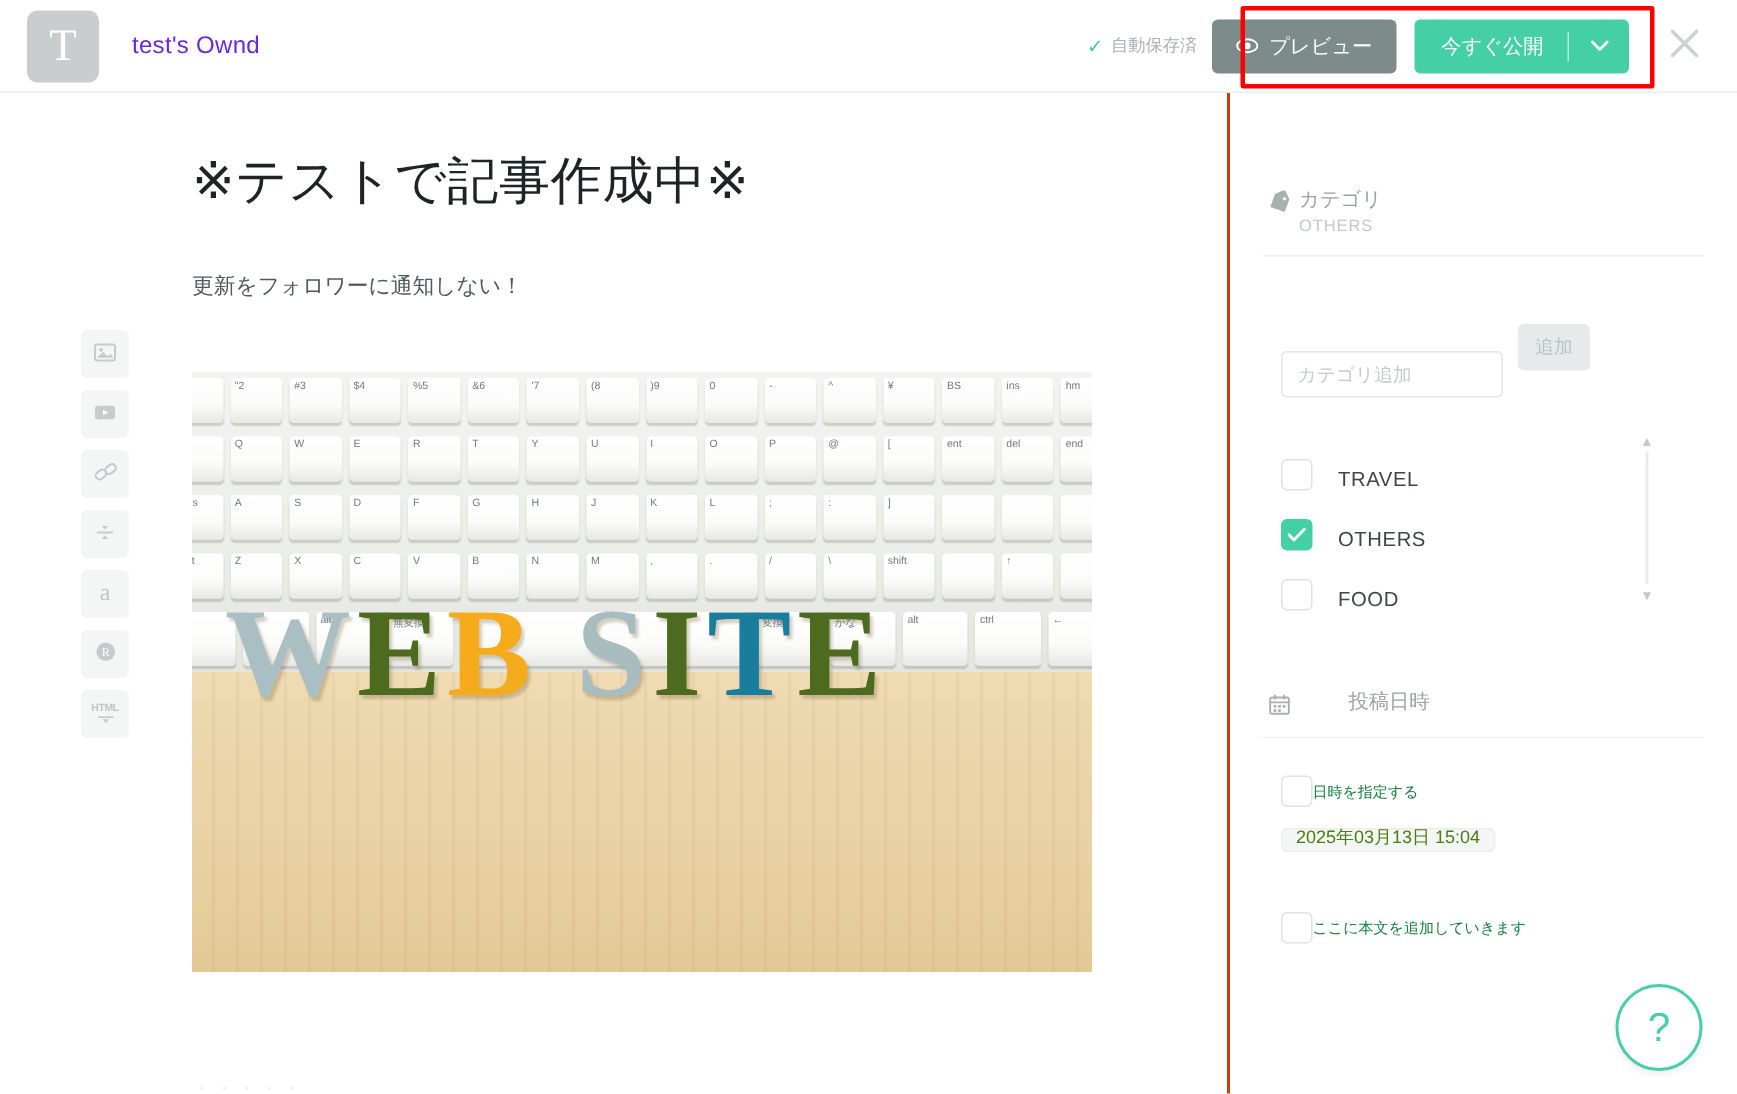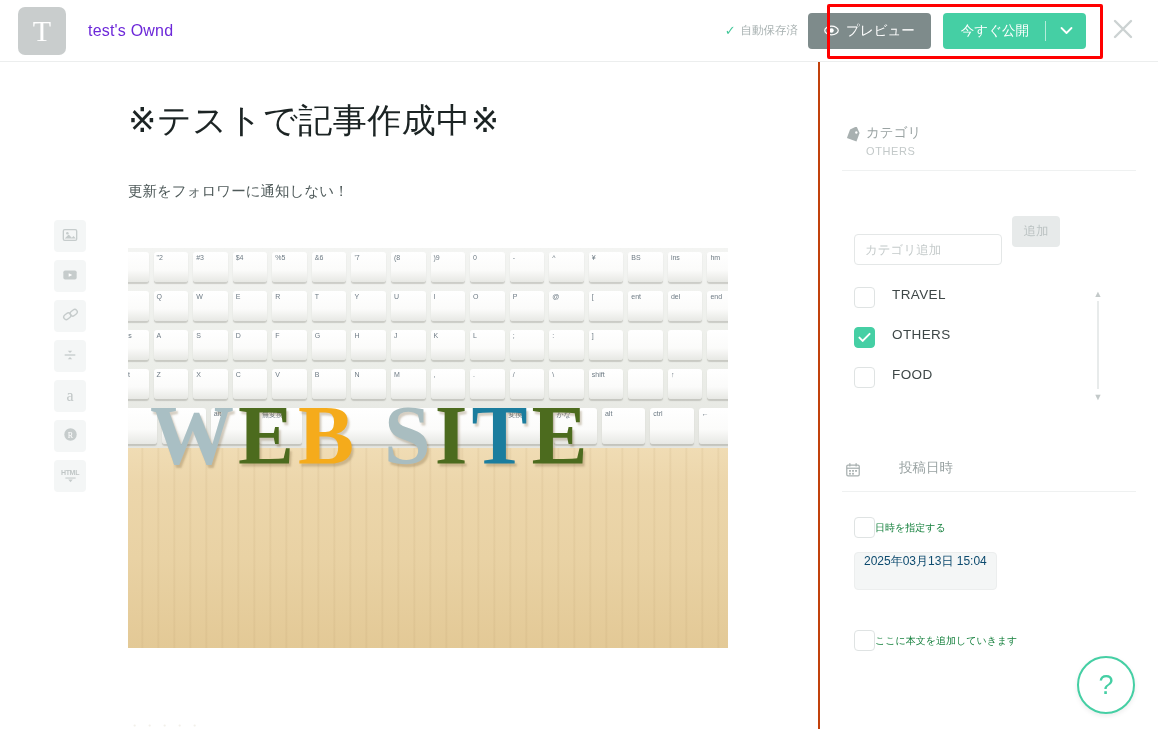--- a/index.html
+++ b/index.html
@@ -276,21 +276,21 @@
     font-family: inherit;
     cursor: default;
   }
 
   .cat-list {
     position: relative;
     margin: 22px 0 0 34px;
     width: 242px;
   }
   .cat-item {
-    display: flex; align-items: flex-start;
+    display: flex; align-items: flex-end;
     height: 40px;
   }
   .cbox {
     width: 21px; height: 21px;
     border: 1px solid #dfe3e3;
     border-radius: 4px;
     background: #ffffff;
     flex: none;
     cursor: pointer;
   }
@@ -322,28 +322,28 @@
   .opt-row {
     display: flex; align-items: center;
     margin: 25px 0 0 34px;
   }
   .opt-label {
     font-size: 10px;
     color: #15803d;
   }
   .date-field {
     margin: 14px 0 0 34px;
-    width: 143px; height: 38px;
+    width: 143px; height: 16px;
     background: #f4f6f6;
     border: 1px solid #eceeee;
     border-radius: 4px;
-    display: flex; align-items: flex-start;
+    display: flex; align-items: flex-end;
     padding: 0 9px;
     font-size: 12px;
-    color: #0c4a6e;
+    color: #4d7c0f;
   }
   .notify-row { margin-top: 40px; }
 
   
   .help-btn {
     position: absolute;
     right: 23px; bottom: 15px;
     width: 58px; height: 58px;
     border-radius: 50%;
     background: #ffffff;

